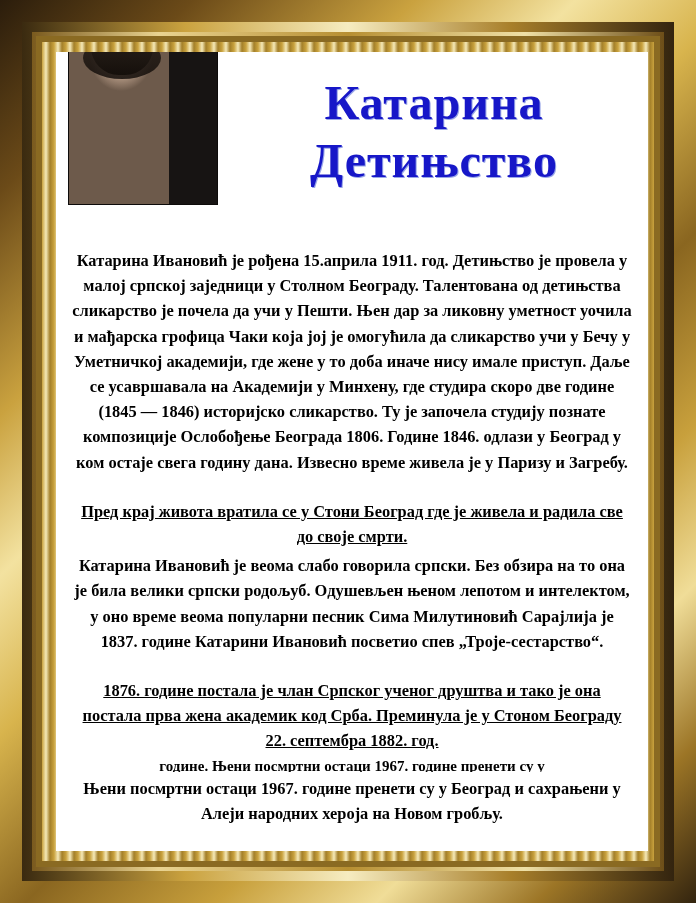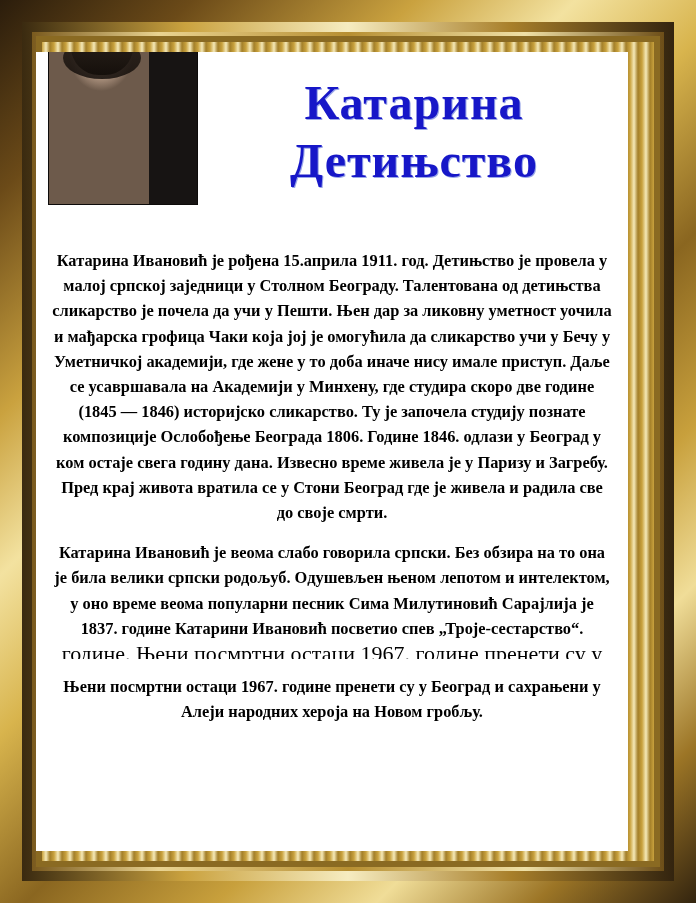--- a/index.html
+++ b/index.html
@@ -37,21 +37,21 @@
     left:36px;top:36px;
     width:624px;height:831px;
     box-sizing:border-box;
     border:6px solid #8a6a22;
     background:
       repeating-linear-gradient(90deg,
         #c9a23e 0px,#f5e9b8 4px,#a37f29 8px,#c9a23e 12px);
   }
   .page{
     position:absolute;
-    left:36px;top:52px;
+    left:56px;top:52px;
     width:592px;height:799px;
     background:#ffffff;
     box-sizing:border-box;
     overflow:hidden;
   }
   
   .header{
     position:relative;
     height:192px;
   }
@@ -105,29 +105,29 @@
   .body{
     padding:4px 16px 0 16px;
     color:#000;
     font-family:"Liberation Serif", serif;
     font-weight:bold;
     font-size:16.4px;
     line-height:25.2px;
     text-align:center;
   }
   .body p{margin:0 0 0 0;}
-  .body p.gap{}
-  .body p.tight{margin-top:15px;}
+  .body p.gap{margin-top:24px;text-decoration:underline;}
+  .body p.tight{margin-top:4px;}
   .clip-line{
     position:relative;
     height:18px;
     overflow:hidden;
     color:#000;
-    font-weight:normal;
-    font-size:22px;
+    font-weight:bold;
+    font-size:15px;
     line-height:25.2px;
   }
 </style>
 </head>
 <body>
 
 <div class="frame">
   <div class="frame-inner"></div>
   <div class="bead"></div>
 
@@ -146,18 +146,19 @@
         <div>Катарина</div>
         <div>Детињство</div>
       </div>
 
     </div>
 
     <div class="body">
       <p>Катарина Ивановић је рођена 15.априла 1911. год. Детињство је провела у малој српској заједници у Столном Београду. Талентована од детињства сликарство је почела да учи у Пешти. Њен дар за ликовну уметност уочила и мађарска грофица Чаки која јој је омогућила да сликарство учи у Бечу у Уметничкој академији, где жене у то доба иначе нису имале приступ. Даље се усавршавала на Академији у Минхену, где студира скоро две године (1845 — 1846) историјско сликарство. Ту је започела студију познате композиције Ослобођење Београда 1806. Године 1846. одлази у Београд у ком остаје свега годину дана. Извесно време живела је у Паризу и Загребу.</p>
       <p class="gap"> Пред крај живота вратила се у Стони Београд где је живела и радила све до своје смрти.</p>
       <p class="tight">Катарина Ивановић је веома слабо говорила српски. Без обзира на то она је била велики српски родољуб. Одушевљен њеном лепотом и интелектом, у оно време веома популарни песник Сима Милутиновић Сарајлија је 1837. године Катарини Ивановић посветио спев „Троје-сестарство“.</p>
+      <p class="gap">1876. године постала је члан Српског ученог друштва и тако је она постала прва жена академик код Срба. Преминула је у Стоном Београду 22. септембра 1882.  год.</p>
       <div class="clip-line">године. Њени посмртни остаци 1967. године пренети су у</div>
       <p class="tight">Њени посмртни остаци 1967. године пренети су у Београд и сахрањени у Алеји народних хероја на Новом гробљу.</p>
     </div>
 
   </div>
 </div>
 
 </body></html>

